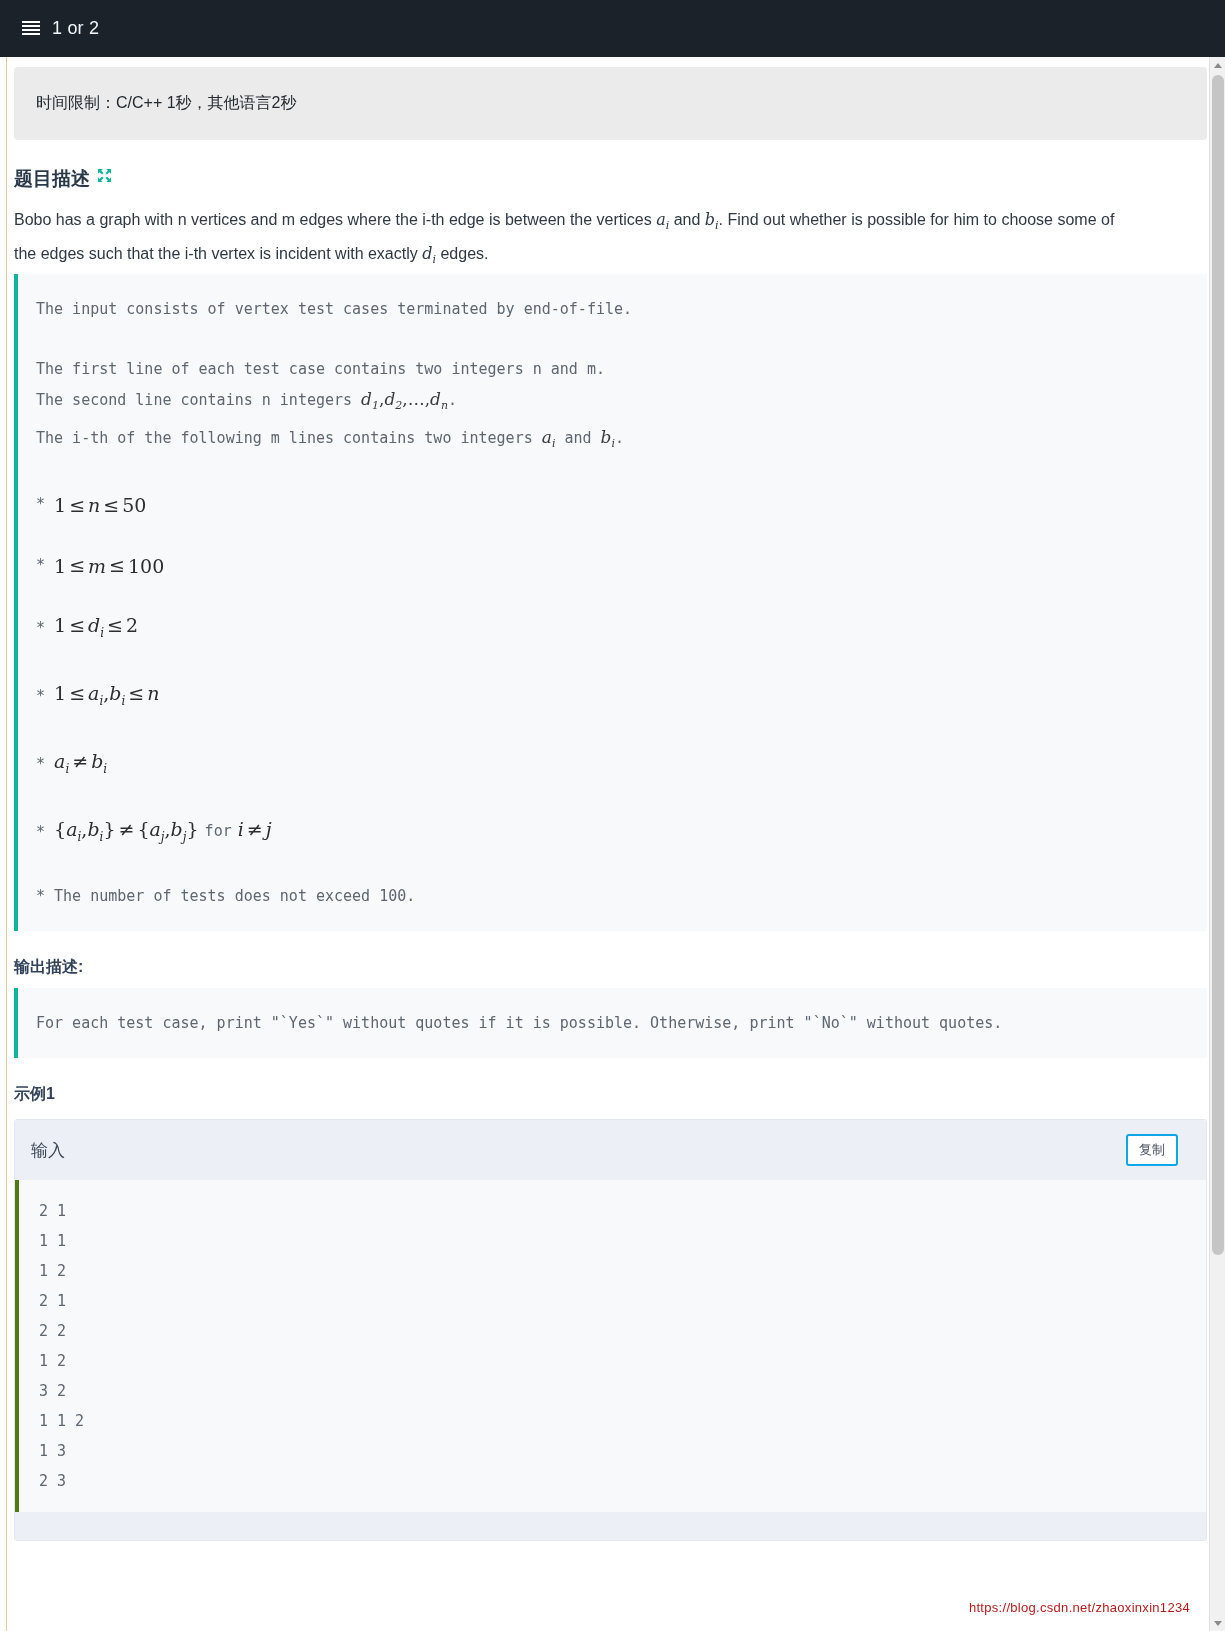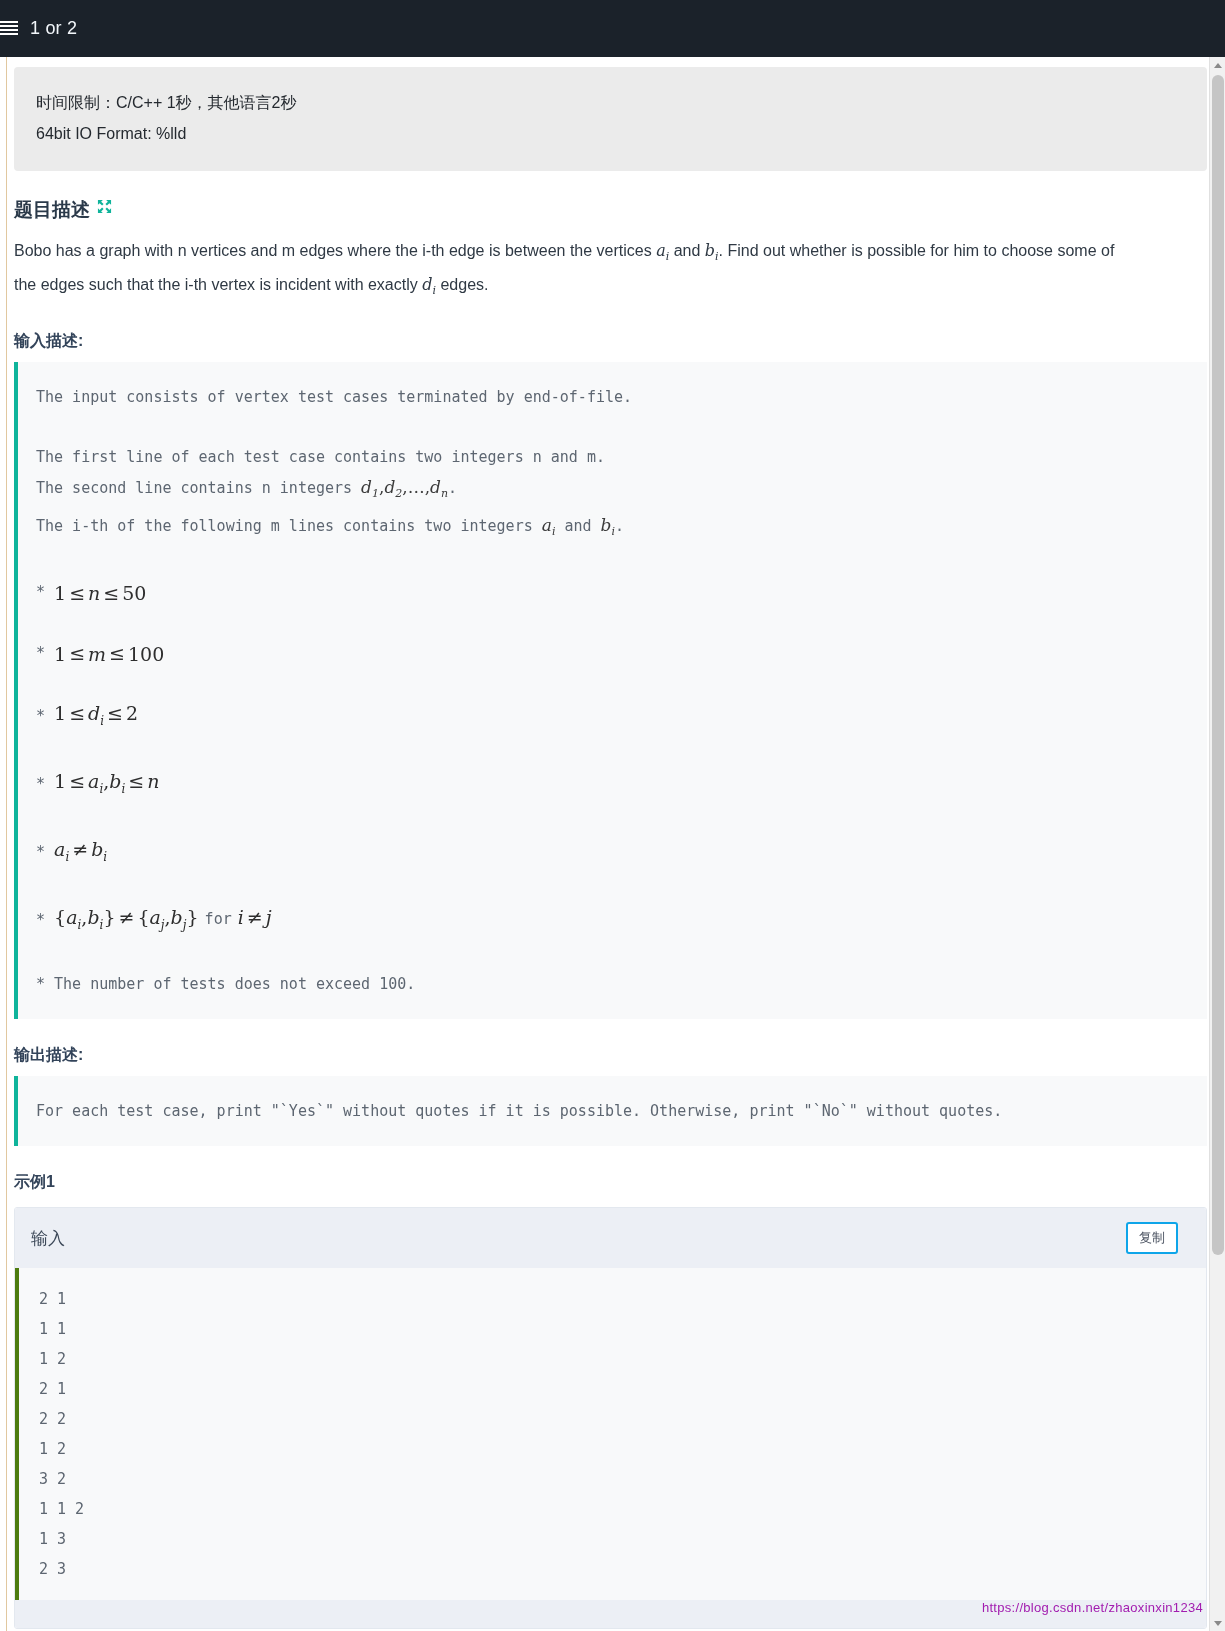--- a/index.html
+++ b/index.html
@@ -9,20 +9,21 @@
     font-family: "Liberation Sans", sans-serif;
   }
   body { width: 1225px; height: 1631px; position: relative; overflow: hidden; }
 
   
   .topbar {
     height: 57px;
     background: #1b222a;
     display: flex;
     align-items: center;
+    padding-left: 22px;
     color: #e8eef4;
   }
   .topbar .menu-icon {
     width: 18px; height: 16px;
     display: inline-block;
     position: relative;
     margin-right: 12px;
   }
   .topbar .menu-icon i {
     position: absolute; left: 0; right: 0;
@@ -208,23 +209,23 @@
   .tri.d { border-top:5px solid #8a8a8a; }
   .scroll-thumb {
     position:absolute; left:2px; top: 18px;
     width: 12px; height: 1180px;
     background: #c5c5c5; border-radius: 6px;
   }
 
   
   .watermark {
     position: absolute;
-    right: 22px; bottom: 16px;
+    right: 35px; bottom: 16px;
     font-size: 13px;
-    color: #a21caf;
+    color: #b91c1c;
     font-family: "Liberation Sans", sans-serif;
     letter-spacing: .3px;
     user-select: none;
   }
 </style>
 </head>
 <body>
 
 <div class="topbar">
   <span class="menu-icon">
@@ -233,40 +234,38 @@
       <i></i>
       <i></i>
   </span>
   <span class="topbar-title">1 or 2</span>
 </div>
 
 <div class="page">
 
   <div class="limits">
     <div>时间限制：C/C++ 1秒，其他语言2秒</div>
-    <div>64bit IO Format: %lld</div>
   </div>
 
   <h2 class="sec">
     <span>题目描述</span>
     <span class="expand-icon">
       <svg width="15" height="15" viewBox="0 0 16 16" aria-hidden="true">
         <path d="M1 1 L6.2 1 L4.4 2.8 L7 5.4 L5.4 7 L2.8 4.4 L1 6.2 Z" fill="#0fb49b"></path>
         <path d="M15 1 L15 6.2 L13.2 4.4 L10.6 7 L9 5.4 L11.6 2.8 L9.8 1 Z" fill="#0fb49b"></path>
         <path d="M1 15 L1 9.8 L2.8 11.6 L5.4 9 L7 10.6 L4.4 13.2 L6.2 15 Z" fill="#0fb49b"></path>
         <path d="M15 15 L9.8 15 L11.6 13.2 L9 10.6 L10.6 9 L13.2 11.6 L15 9.8 Z" fill="#0fb49b"></path>
       </svg>
     </span>
   </h2>
 
   <p class="desc">
     <span>Bobo has a graph with n vertices and m edges where the i-th edge is between the vertices </span><span class="mathi"><span>a</span><sub>i</sub></span><span> and </span><span class="mathi"><span>b</span><sub>i</sub></span><span>. Find out whether is possible for him to choose some of the edges such that the i-th vertex is incident with exactly </span><span class="mathi"><span>d</span><sub>i</sub></span><span> edges.</span>
   </p>
 
-  <h3 class="sub">输入描述:</h3>
 
   <div class="codeblock"><span>The input consists of vertex test cases terminated by end-of-file.</span>
 <span class="blank"> </span>
 <span>The first line of each test case contains two integers n and m.</span>
 <span><span>The second line contains n integers </span><span class="ml">d<sub>1</sub><span class="mlr">,</span>d<sub>2</sub><span class="mlr">,…,</span>d<sub>n</sub></span><span>.</span></span>
 <span><span>The i-th of the following m lines contains two integers </span><span class="ml">a<sub>i</sub></span><span> and </span><span class="ml">b<sub>i</sub></span><span>.</span></span>
 <span class="blank"> </span>
 <span class="bullets"><span class="row"><span class="star">*</span> <span class="mathrow"><span class="num">1</span><span class="op">≤</span>n<span class="op">≤</span><span class="num">50</span></span></span>
 <span class="row"><span class="star">*</span> <span class="mathrow"><span class="num">1</span><span class="op">≤</span>m<span class="op">≤</span><span class="num">100</span></span></span>
 <span class="row"><span class="star">*</span> <span class="mathrow"><span class="num">1</span><span class="op">≤</span>d<sub>i</sub><span class="op">≤</span><span class="num">2</span></span></span>

